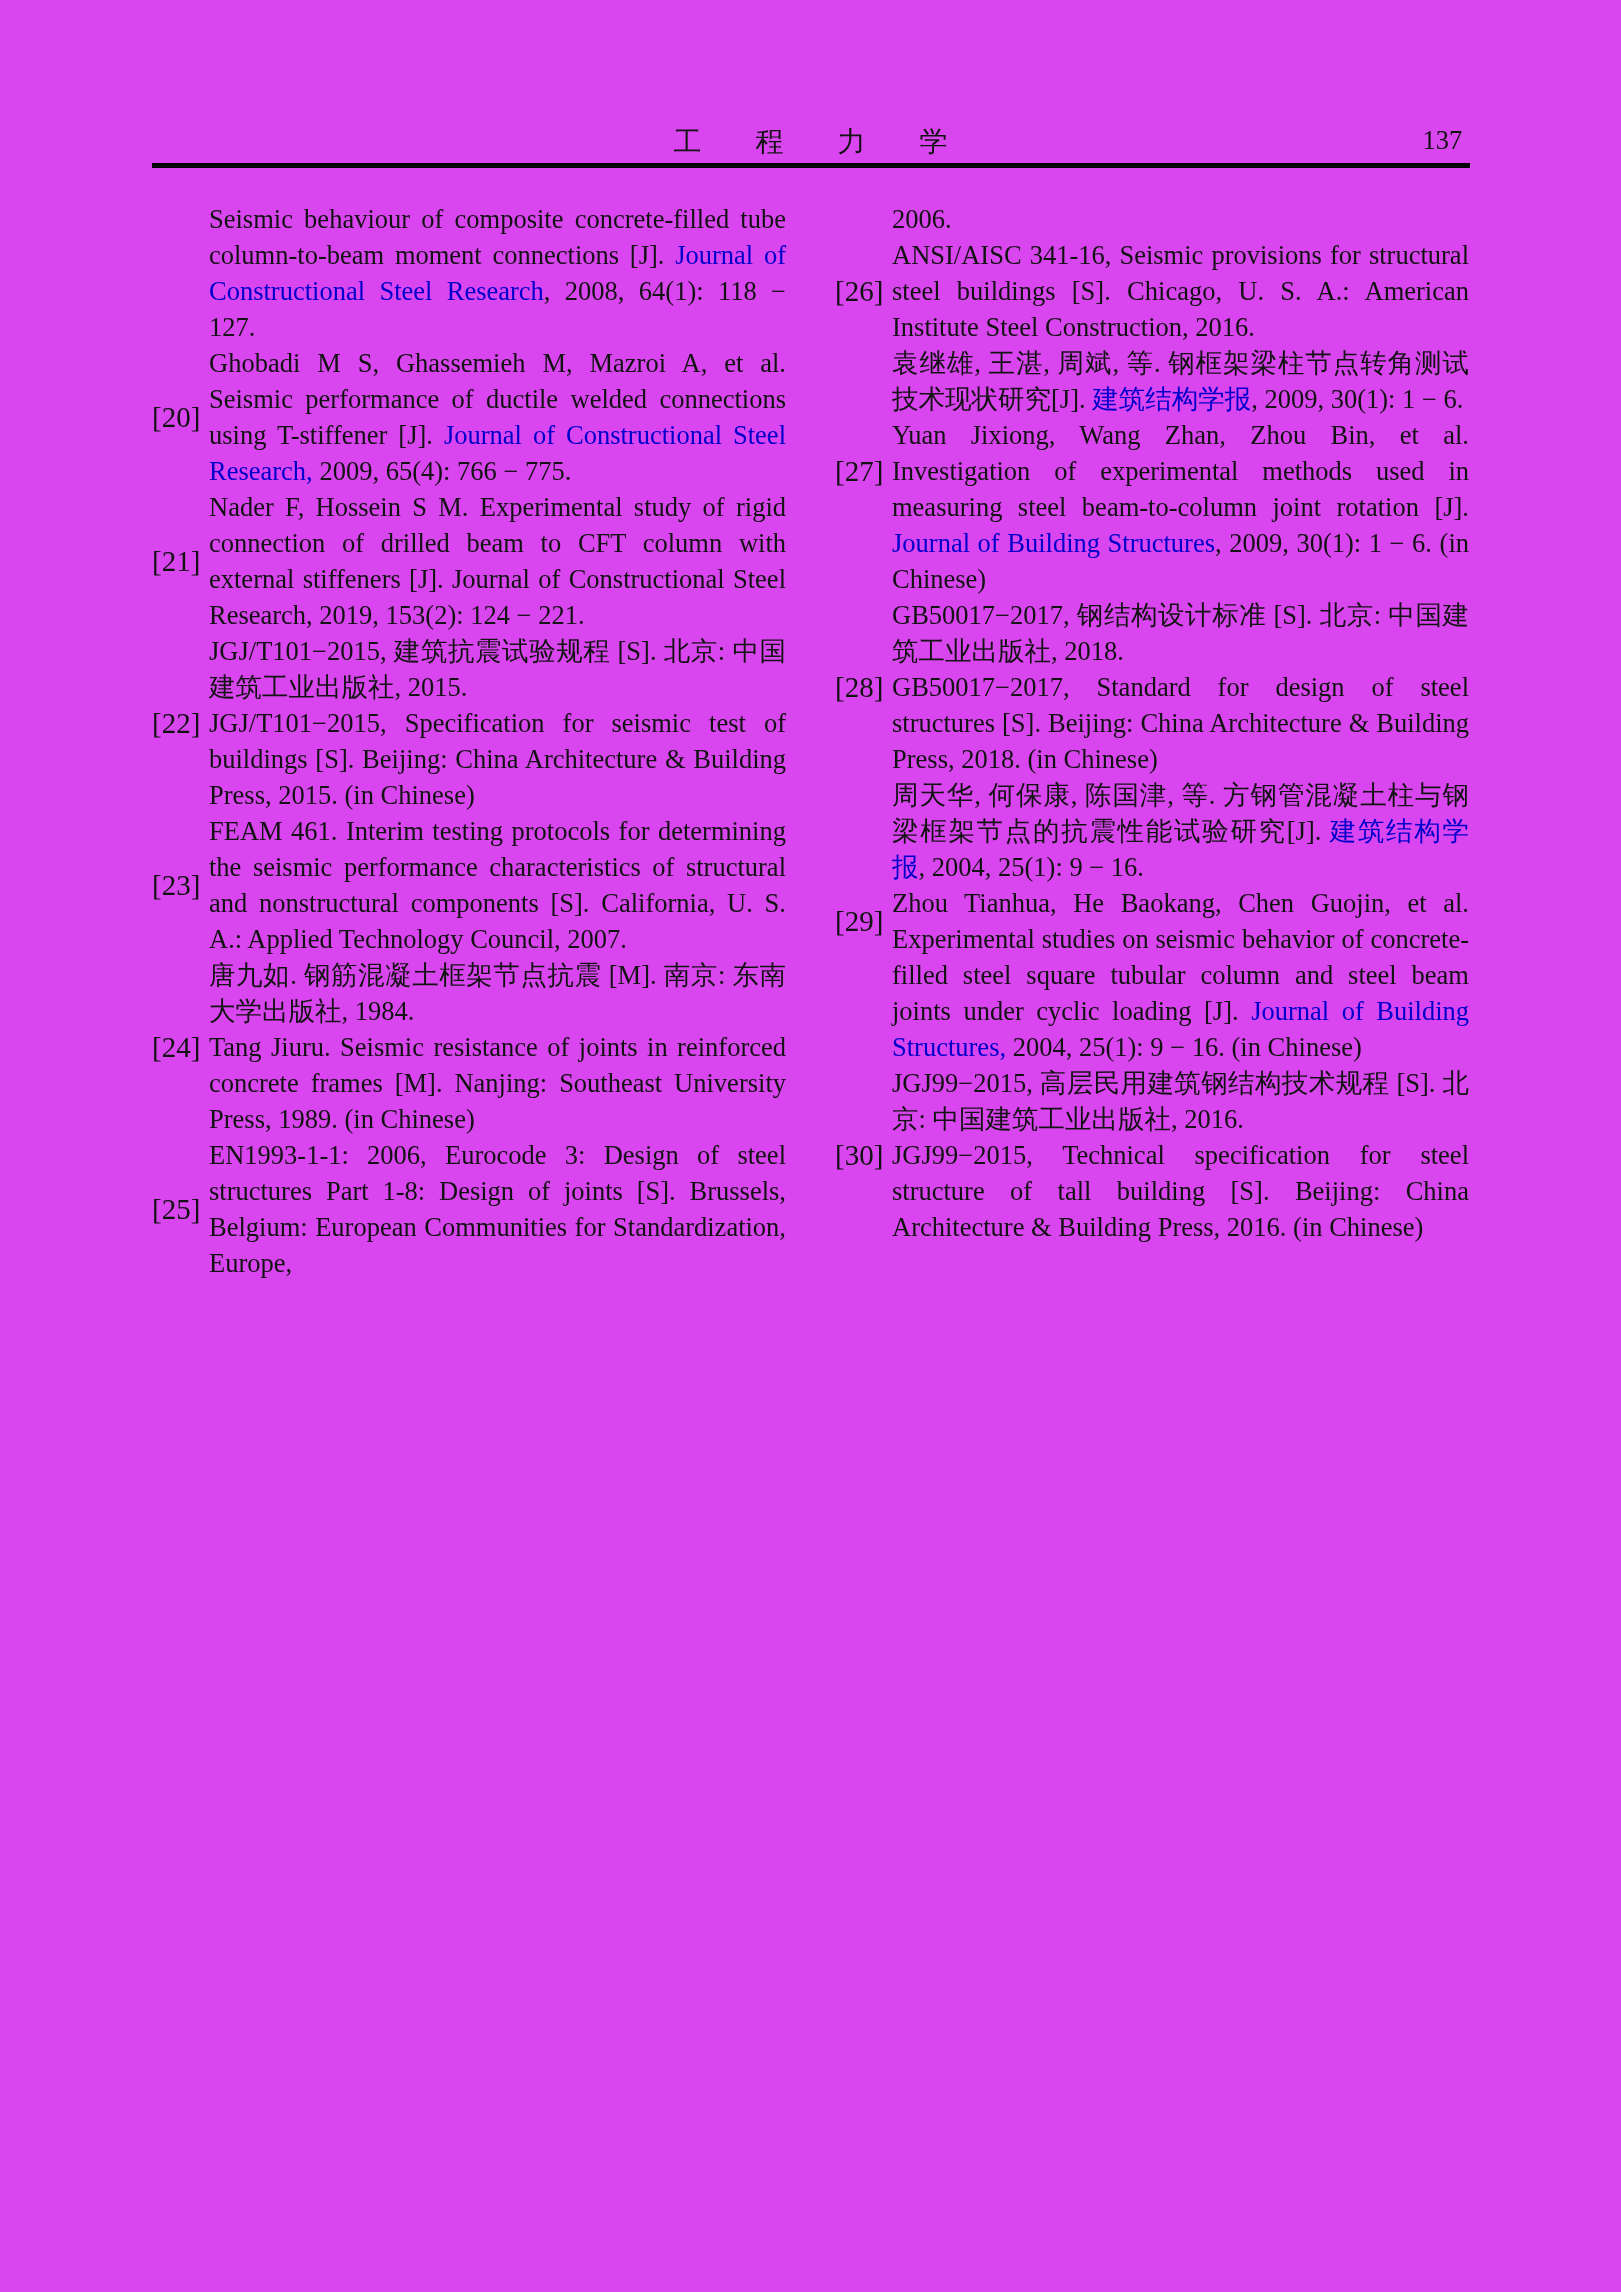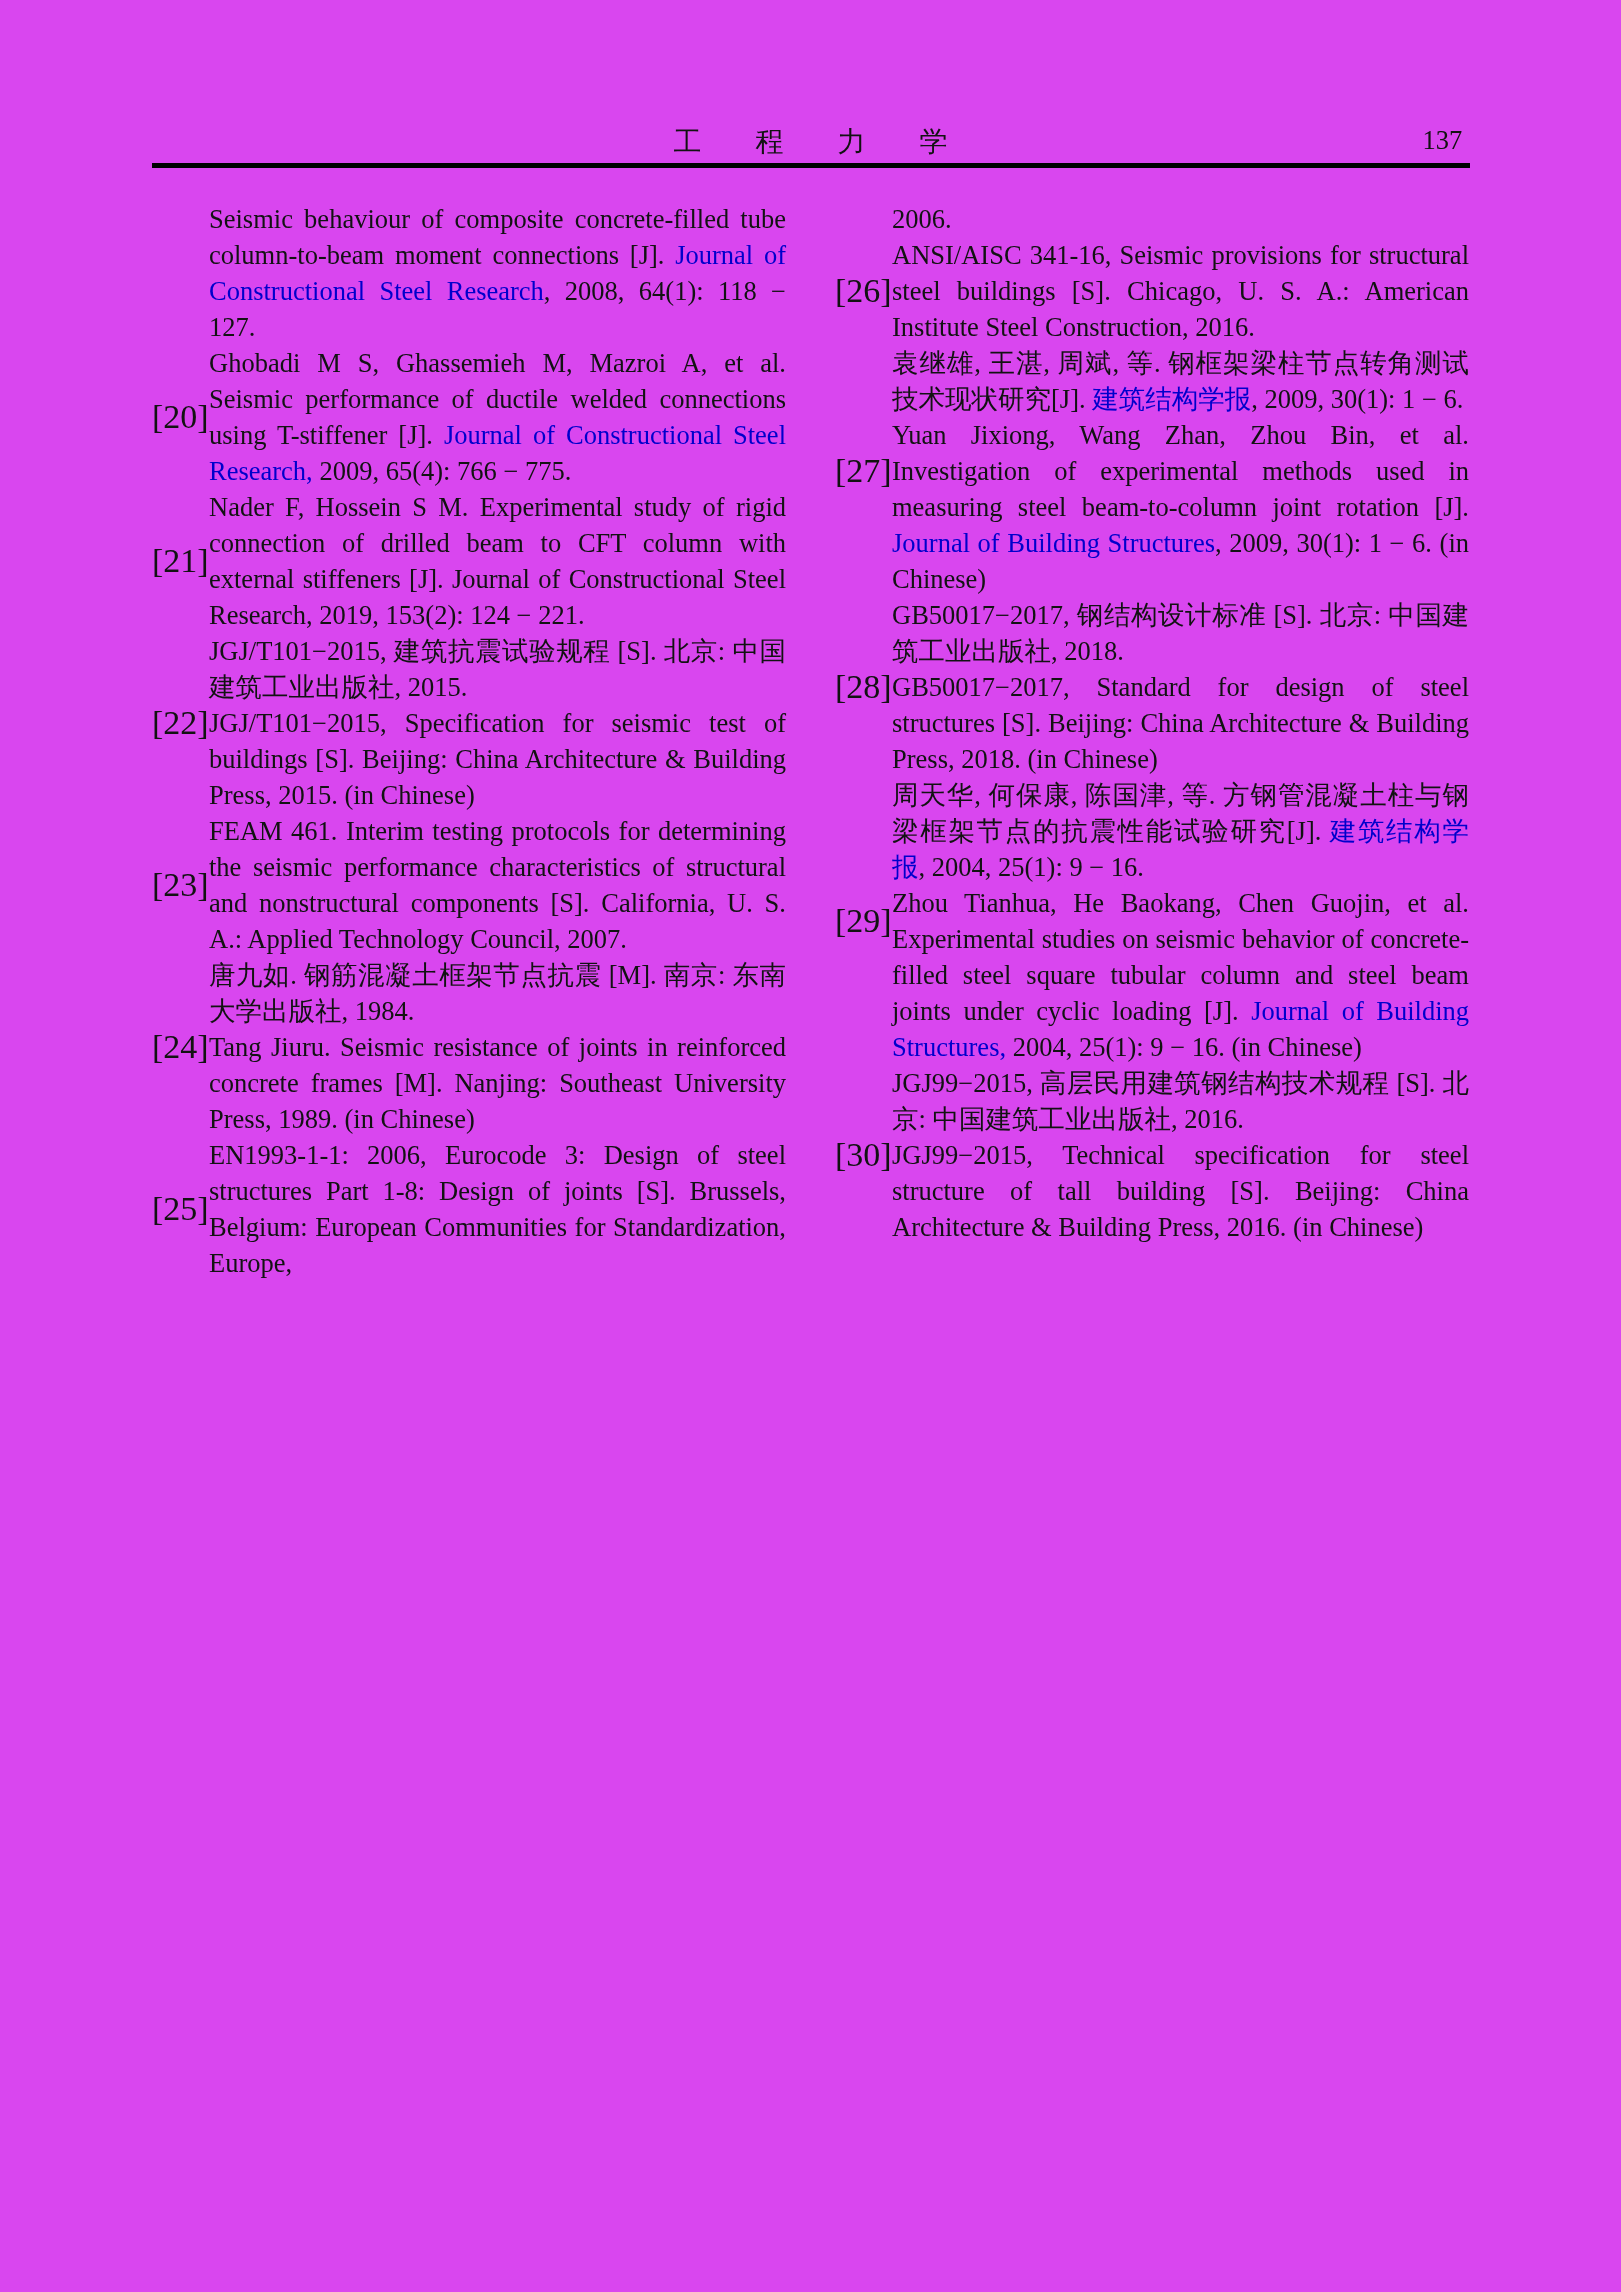--- a/index.html
+++ b/index.html
@@ -55,21 +55,21 @@
     width: 634px;
     flex: none;
   }
   .entry {
     display: flex;
     align-items: center;
   }
   .ref-label {
     flex: none;
     width: 57px;
-    font-size: 34px;
+    font-size: 29px;
     line-height: 36px;
   }
   .ref-body {
     flex: 1;
     min-width: 0;
   }
   .ref-par {
     margin: 0;
     font-size: 26.5px;
     line-height: 36px;

